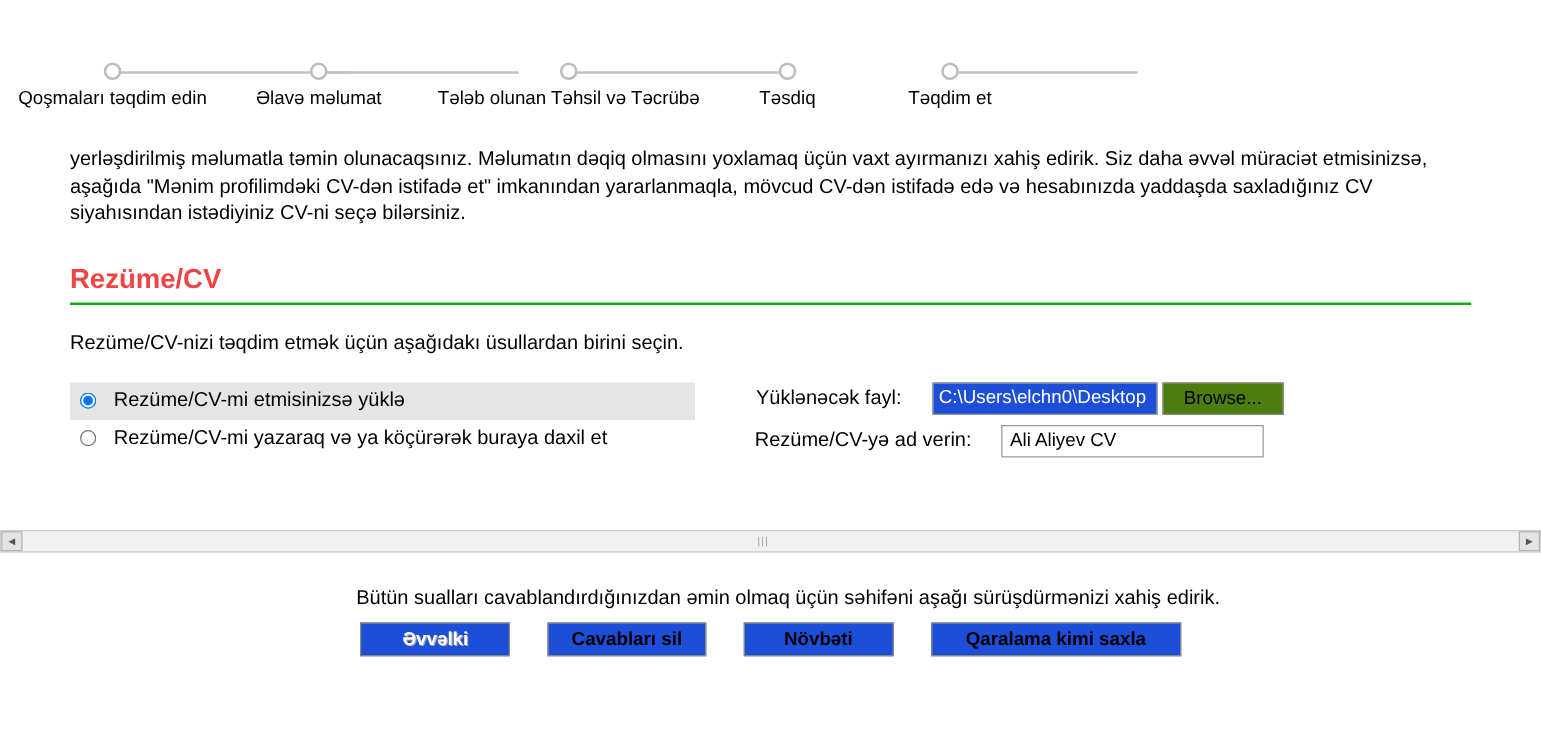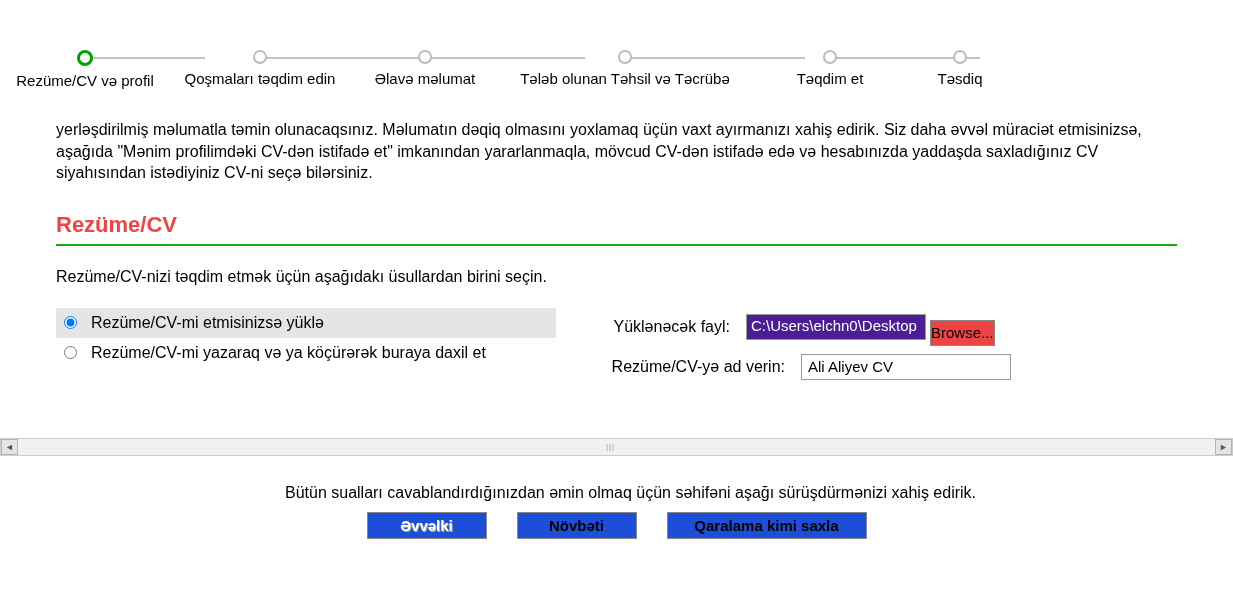--- a/index.html
+++ b/index.html
@@ -101,44 +101,43 @@
     width: 13px; height: 13px;
   }
 
   .field-row {
     display: flex;
     align-items: center;
     margin-bottom: 8px;
     font-size: 16px;
   }
   .field-label {
-    text-align: right;
-    padding-right: 16px;
+    text-align: center;
+    padding-right: 6px;
     white-space: nowrap;
   }
   .file-path {
-    background: #4c1d95;
+    background: #1d4ed8;
     color: #fff;
     border: 1px solid #999;
     height: 26px;
     width: 180px;
     padding: 2px 4px;
     font-size: 15px;
     overflow: hidden;
     white-space: nowrap;
   }
   .browse-btn {
     height: 26px;
-    padding: 0 0;
-    background: #ef4444;
+    padding: 0 16px;
+    background: #4d7c0f;
     border: 1px solid #888;
     font-size: 15px;
     cursor: pointer;
     margin-left: 4px;
-    margin-top: 12px;
   }
   .text-input {
     border: 1px solid #999;
     height: 26px;
     width: 210px;
     padding: 2px 6px;
     font-size: 15px;
   }
 
   
@@ -207,48 +206,43 @@
   .action-btn.disabled-look {
     color: #fff;
     text-shadow: 1px 1px 0 #aaa;
     font-weight: bold;
   }
 </style>
 </head>
 <body>
 
 <div class="stepper">
-  <div class="step" style="width:170px">
-    <div class="step-circle active"></div>
-    <div class="step-line" style="width:120px"></div>
-    <div class="step-label">Rezüme/CV və profil</div>
-  </div>
   <div class="step" style="width:180px">
     <div class="step-circle"></div>
     <div class="step-line" style="width:190px"></div>
     <div class="step-label">Qoşmaları təqdim edin</div>
   </div>
   <div class="step" style="width:150px">
     <div class="step-circle"></div>
     <div class="step-line" style="width:160px"></div>
     <div class="step-label">Əlavə məlumat</div>
   </div>
   <div class="step" style="width:250px">
     <div class="step-circle"></div>
     <div class="step-line" style="width:180px"></div>
     <div class="step-label">Tələb olunan Təhsil və Təcrübə</div>
   </div>
+  <div class="step" style="width:100px">
+    <div class="step-circle"></div>
+    <div class="step-label">Təsdiq</div>
+  </div>
   <div class="step" style="width:160px">
     <div class="step-circle"></div>
     <div class="step-line" style="width:150px"></div>
     <div class="step-label">Təqdim et</div>
-  </div>
-  <div class="step" style="width:100px">
-    <div class="step-circle"></div>
-    <div class="step-label">Təsdiq</div>
   </div>
 </div>
 
 <div class="content">
   <p class="intro">yerləşdirilmiş məlumatla təmin olunacaqsınız. Məlumatın dəqiq olmasını yoxlamaq üçün vaxt ayırmanızı xahiş edirik. Siz daha əvvəl müraciət etmisinizsə, aşağıda "Mənim profilimdəki CV-dən istifadə et" imkanından yararlanmaqla, mövcud CV-dən istifadə edə və hesabınızda yaddaşda saxladığınız CV siyahısından istədiyiniz CV-ni seçə bilərsiniz.</p>
 
   <h2 class="section-title">Rezüme/CV</h2>
 
   <p class="section-sub">Rezüme/CV-nizi təqdim etmək üçün aşağıdakı üsullardan birini seçin.</p>
 
@@ -283,15 +277,16 @@
   <div class="scroll-track">
     <div class="scroll-thumb">|||</div>
   </div>
   <div class="scroll-arrow">►</div>
 </div>
 
 <p class="footer-note">Bütün sualları cavablandırdığınızdan əmin olmaq üçün səhifəni aşağı sürüşdürmənizi xahiş edirik.</p>
 
 <div class="button-row">
   <button class="action-btn disabled-look">Əvvəlki</button>
+  <button class="action-btn">Cavabları sil</button>
   <button class="action-btn">Növbəti</button>
   <button class="action-btn" style="min-width:200px">Qaralama kimi saxla</button>
 </div>
 
 </body></html>

